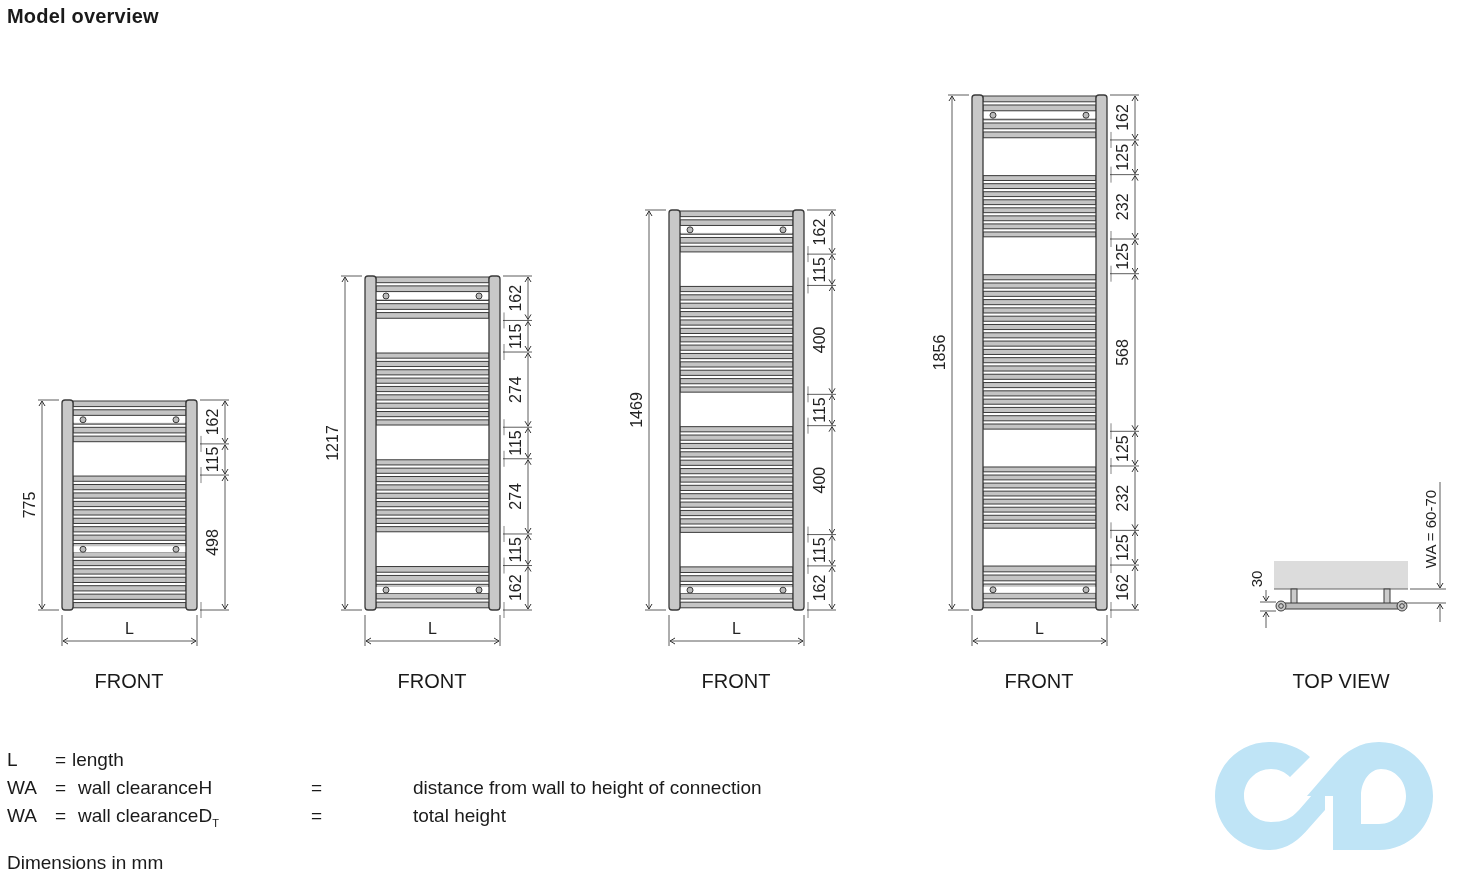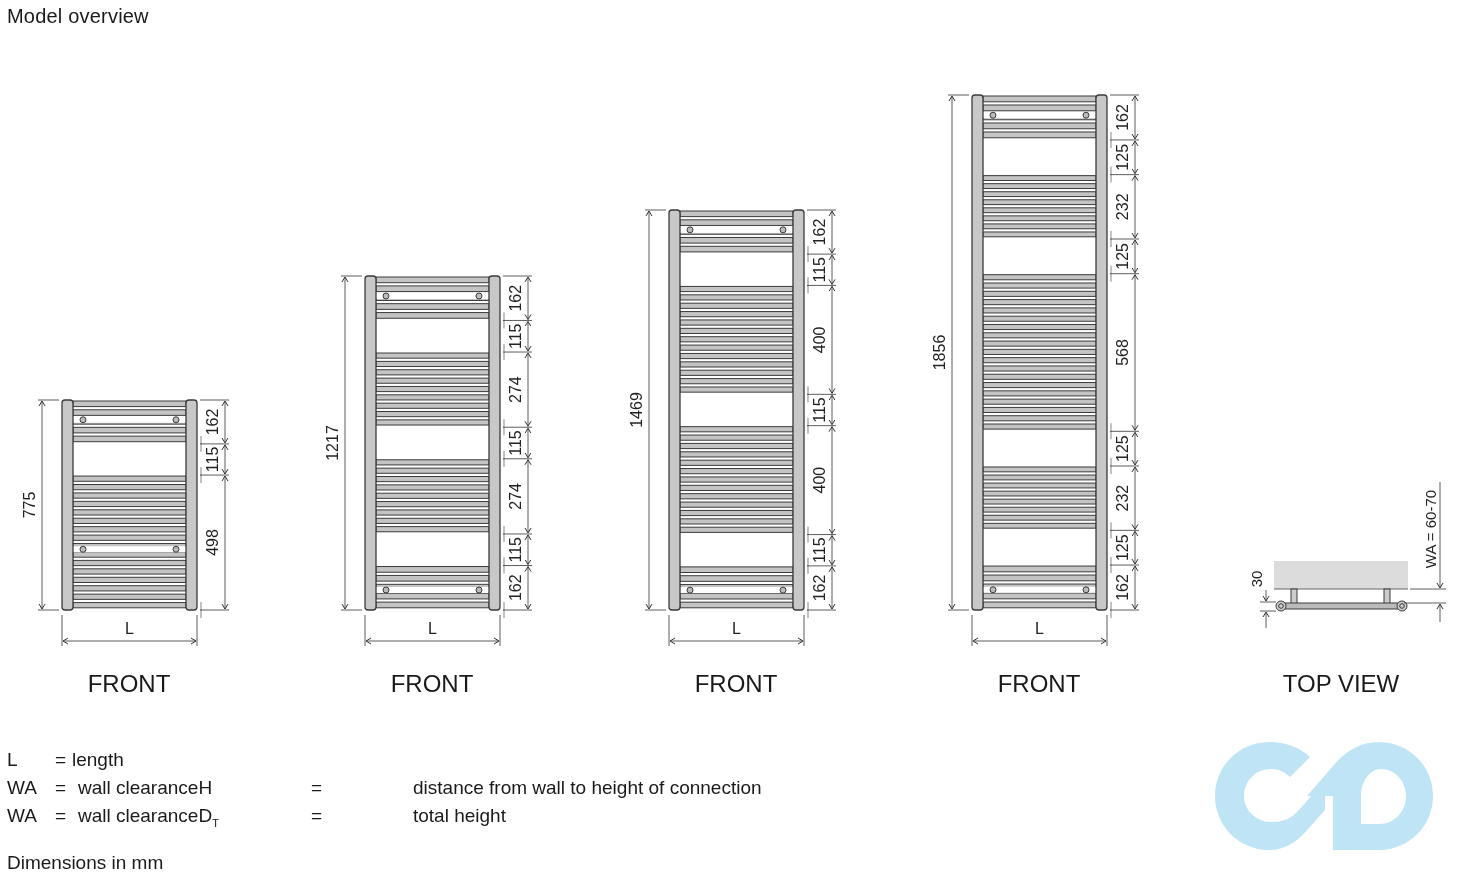--- a/index.html
+++ b/index.html
@@ -1,20 +1,20 @@
 <!DOCTYPE html>
 <html><head>
 <meta charset="utf-8">
 <style>
   html, body { margin:0; padding:0; background:#ffffff; }
   body { width:1463px; height:881px; position:relative; overflow:hidden;
          font-family:"Liberation Sans", sans-serif; color:#1a1a1a; }
-  .title { position:absolute; left:7px; top:5px; font-size:20px; font-weight:normal; letter-spacing:0.2px; }
+  .title { position:absolute; left:7px; top:5px; font-size:20px; font-weight:bold; letter-spacing:0.2px; }
   #drawing { position:absolute; left:0; top:0; }
-  .caption { position:absolute; top:670px; font-size:24px; width:140px; text-align:center; }
+  .caption { position:absolute; top:670px; font-size:20px; width:140px; text-align:center; }
   .legend { position:absolute; left:7px; font-size:19px; white-space:nowrap; }
   .legend span { position:absolute; top:0; }
   .logo { position:absolute; left:1213px; top:740px; }
   sub { font-size:11px; vertical-align:-5px; }
 </style>
 </head>
 <body>
 
 <div class="title">Model overview</div>
 

